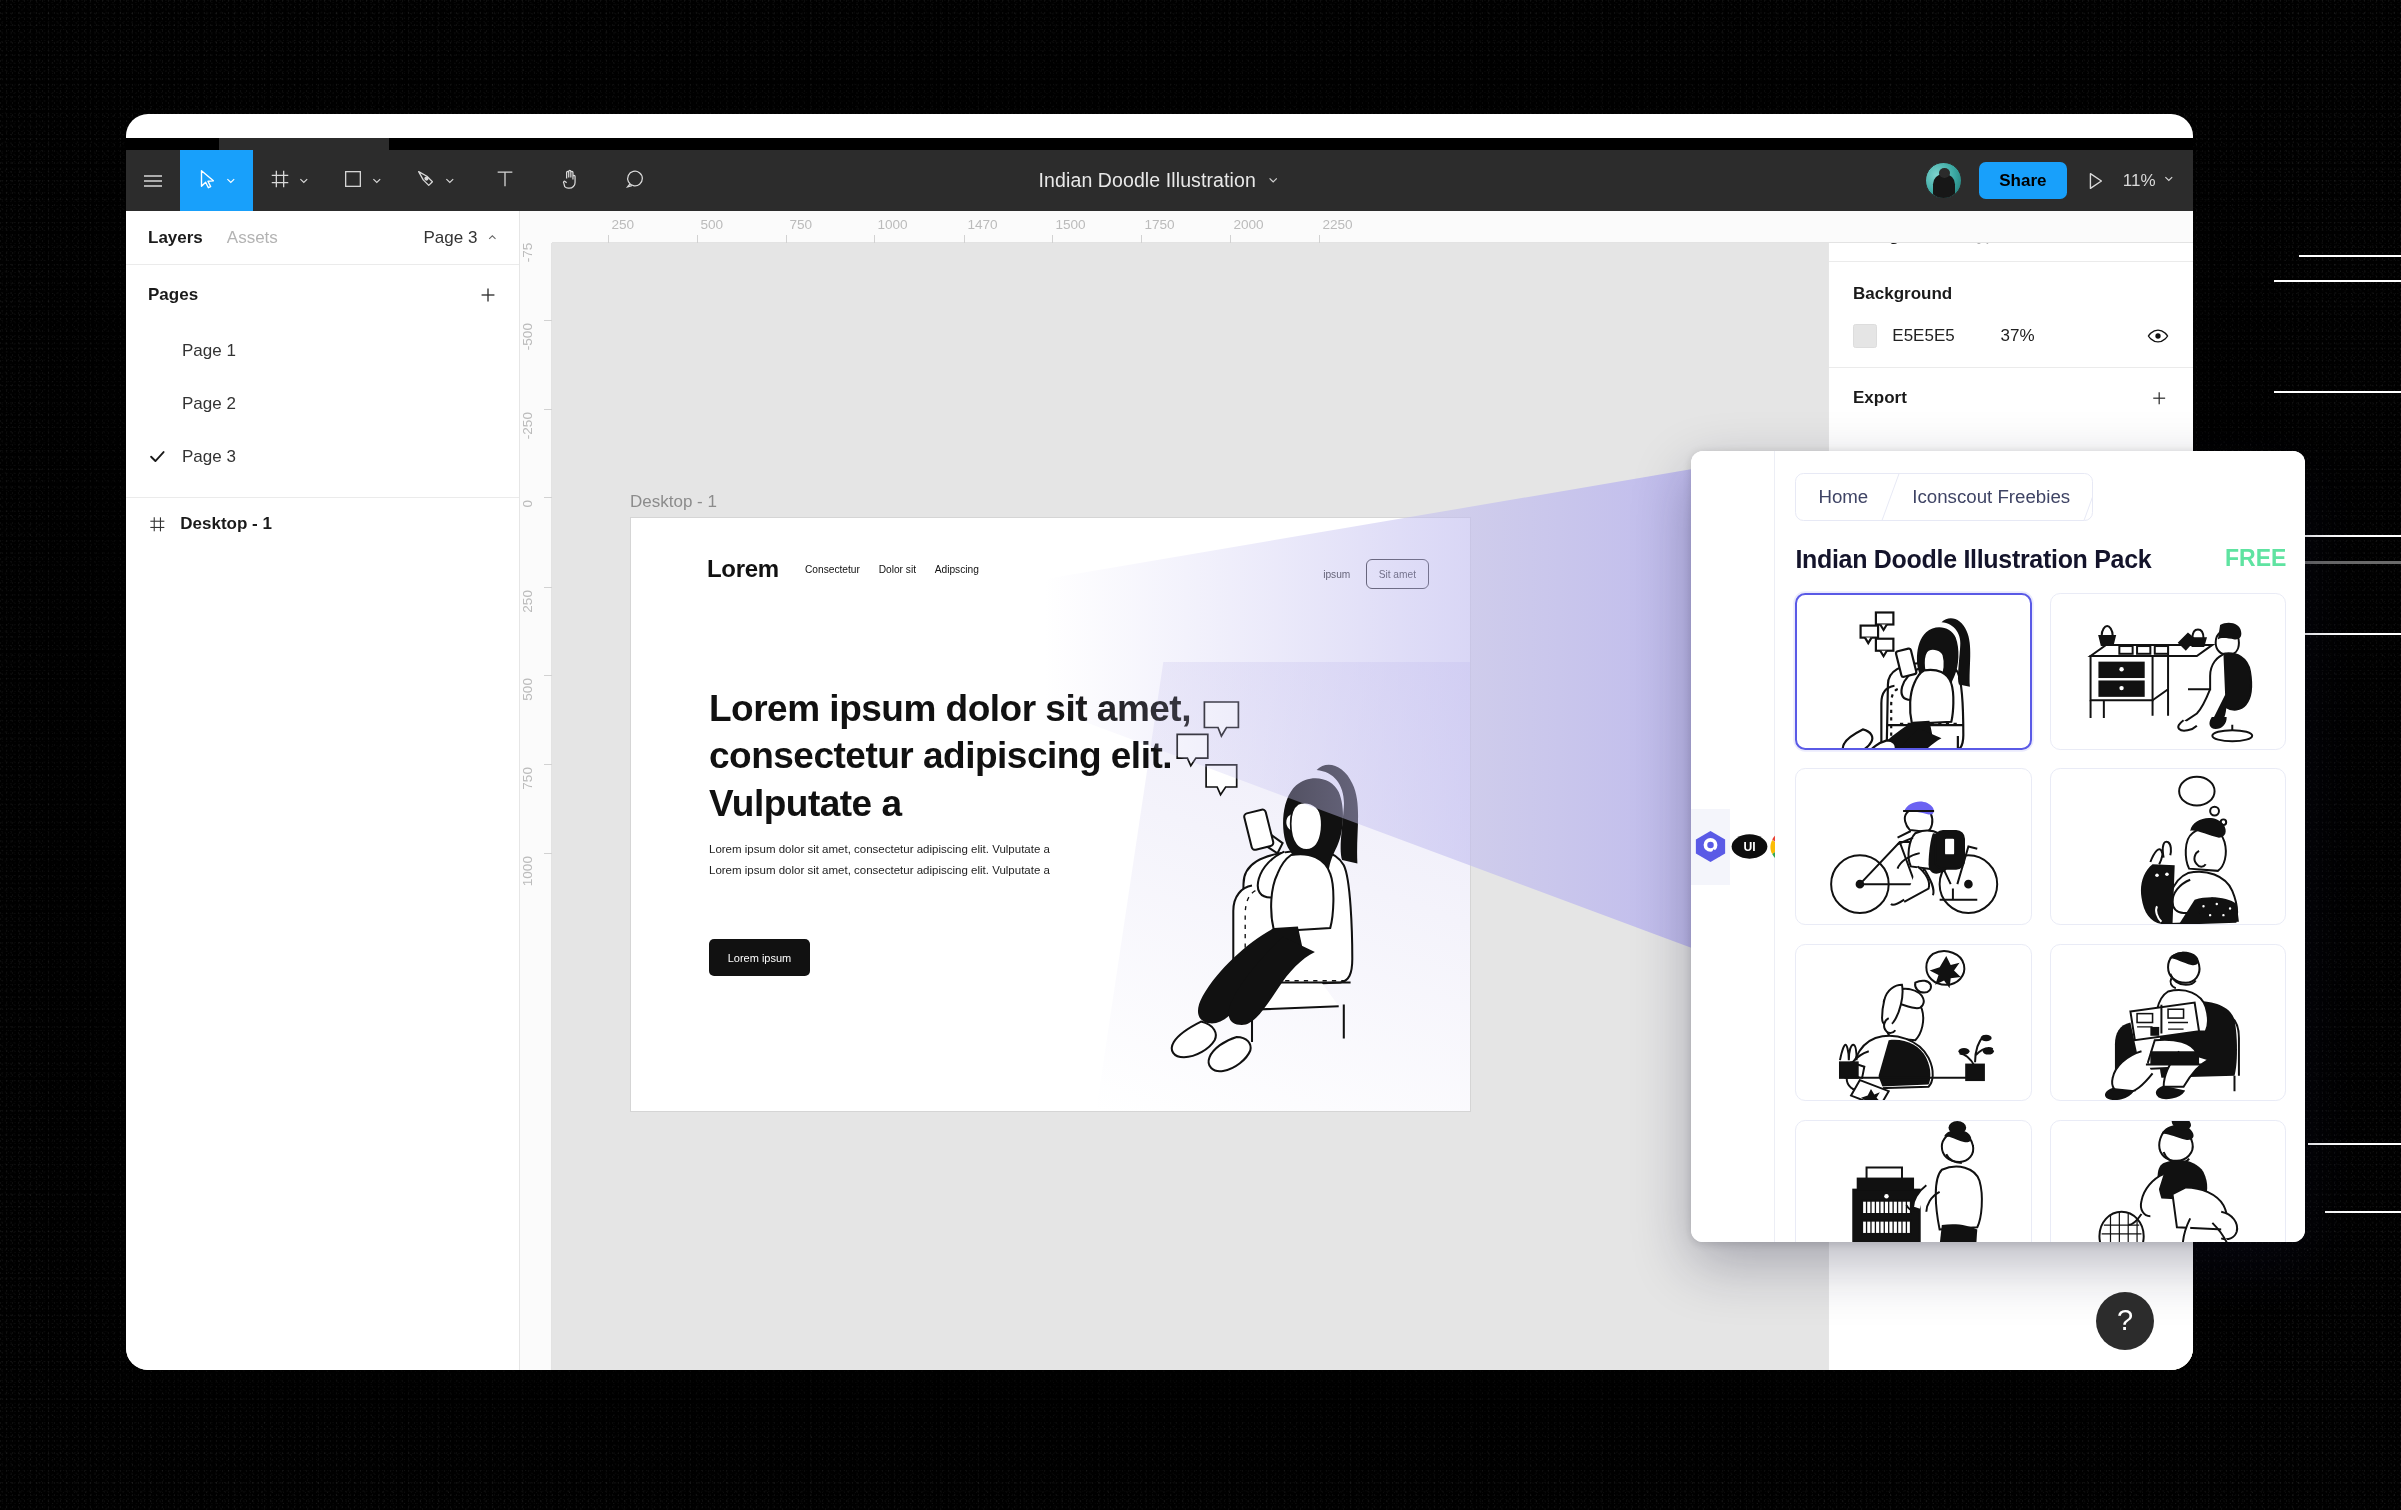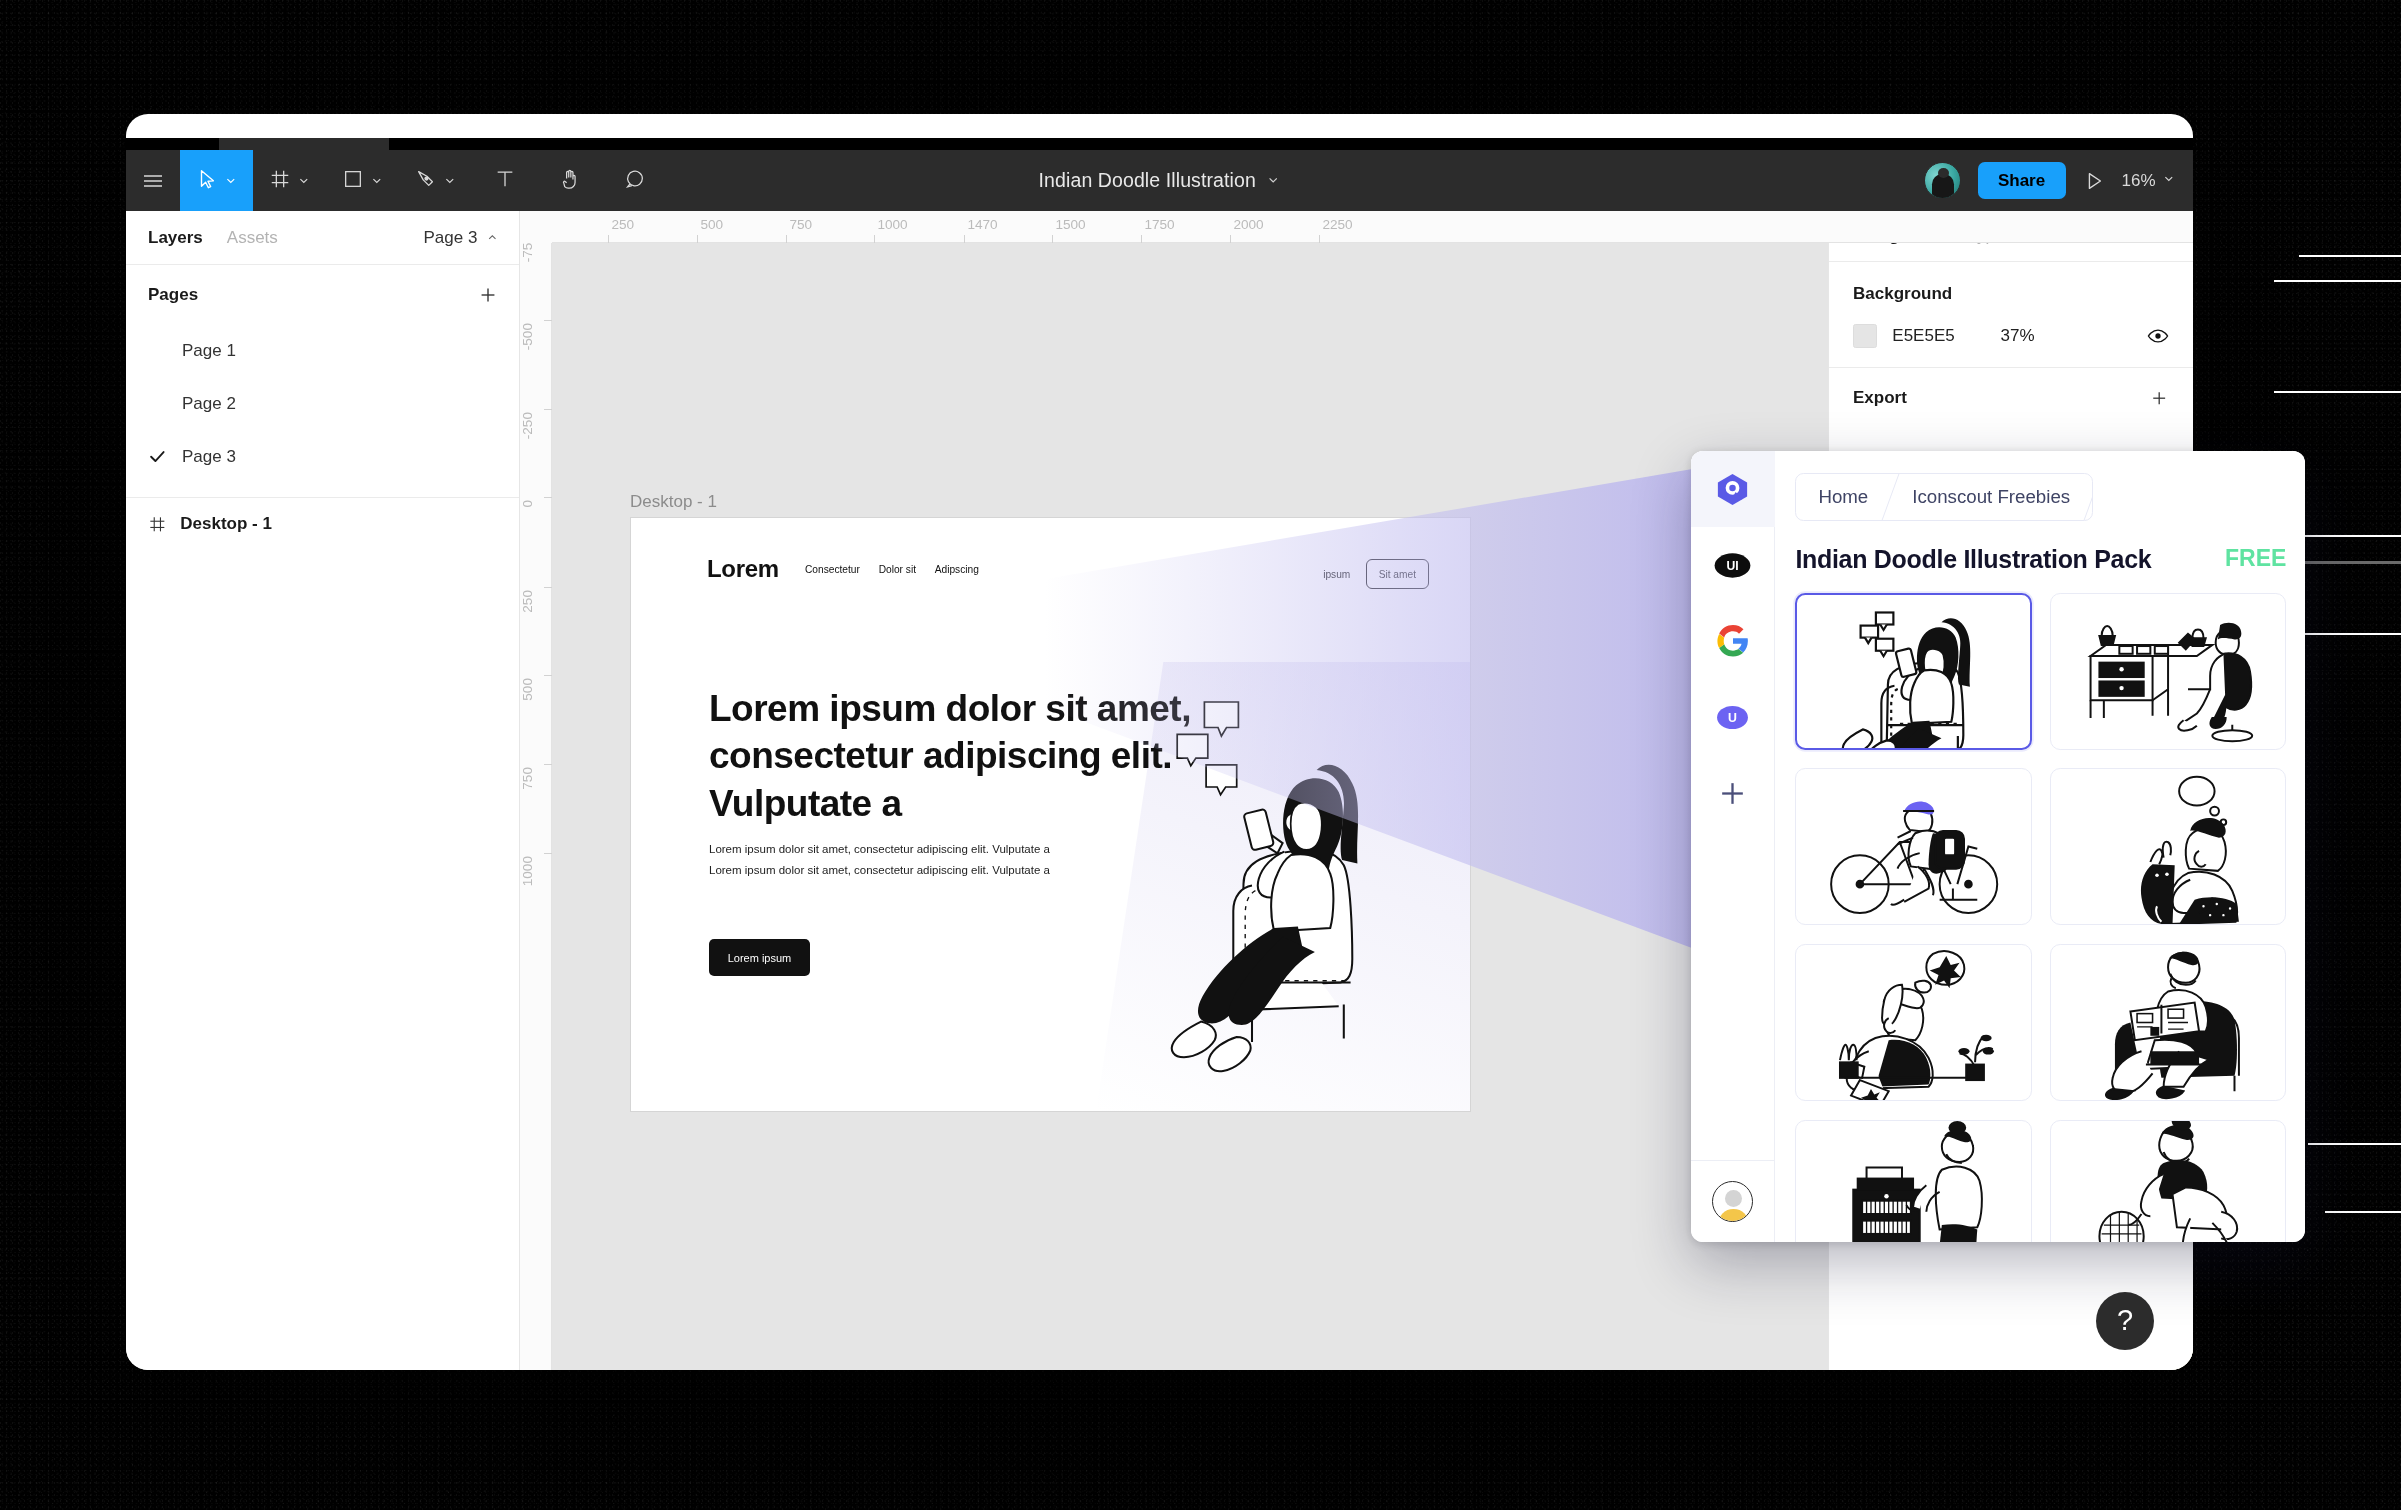--- a/index.html
+++ b/index.html
@@ -220,21 +220,21 @@
   
   #plugin{
     position:absolute;left:1691px;top:451px;width:614px;height:791px;
     background:#fff;border-radius:12px;overflow:hidden;
     box-shadow:0 22px 59px rgba(20,20,50,.30), 0 1.7px 8.5px rgba(0,0,0,.14);
     z-index:30;
   }
   .pg-rail{
     position:absolute;left:0;top:0;width:84px;bottom:0;
     background:#fff;border-right:0.8px solid #eceef5;
-    display:flex;flex-direction:column;align-items:center;
+    display:flex;flex-direction:row;align-items:center;
   }
   .rail-item{
     width:84px;height:76px;display:flex;align-items:center;justify-content:center;
   }
   .rail-item.sel{background:#f4f5fb;}
   .rail-bottom{margin-top:auto;width:84px;height:82px;display:flex;align-items:center;justify-content:center;border-top:0.8px solid #eceef5;}
   .rail-avatar{
     width:41px;height:41px;border-radius:50%;background:#fff;border:1.7px solid #2a2a2a;
     position:relative;overflow:hidden;
   }
@@ -403,21 +403,21 @@
 
     <div class="tb-right">
       <div class="avatar"></div>
       <button class="share-btn">Share</button>
       <span class="play-icon">
         <svg width="22" height="22" viewBox="0 0 24 24" fill="none" stroke="currentColor" stroke-width="1.5" stroke-linejoin="round">
             <polygon points="7 4 19 12 7 20"></polygon>
           </svg>
       </span>
       <span class="zoom-box">
-        <span>16%</span>
+        <span>11%</span>
         <span>
           <svg width="13.6" height="13.6" viewBox="0 0 24 24" fill="none" stroke="currentColor" stroke-width="2">
               <polyline points="6 9 12 15 18 9"></polyline>
             </svg>
         </span>
       </span>
     </div>
   </div>
 
   <div id="left-panel">

